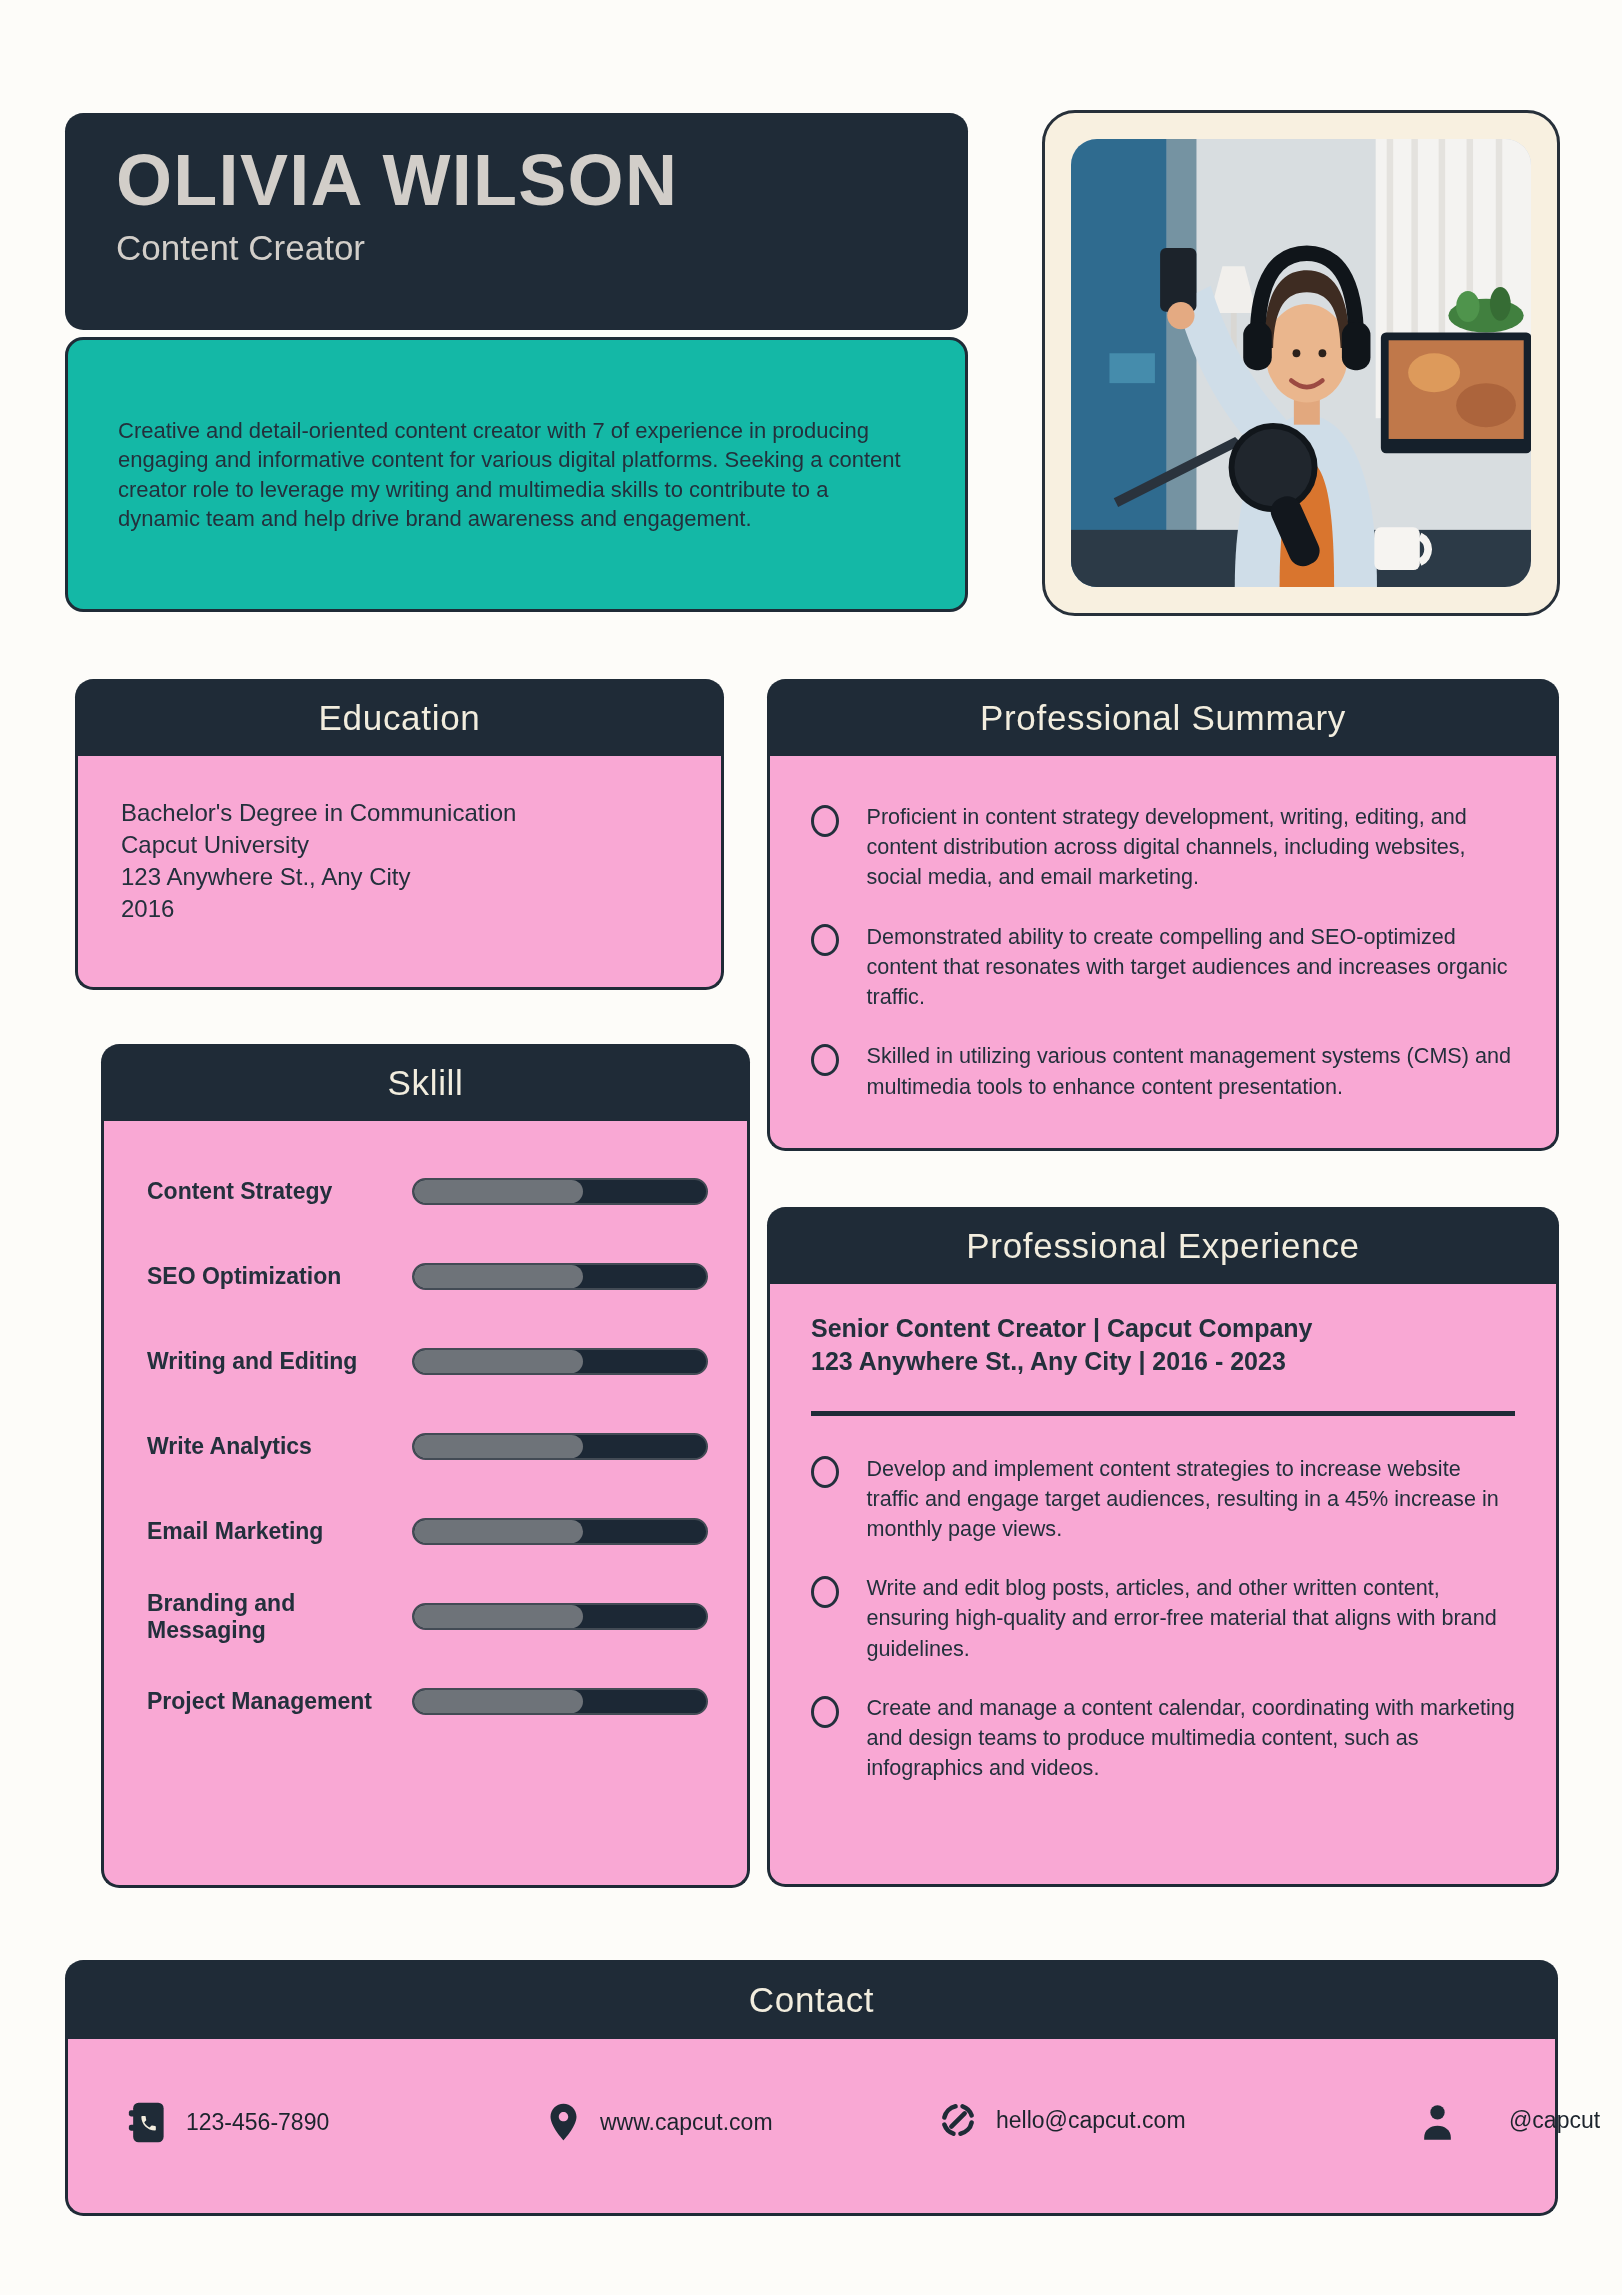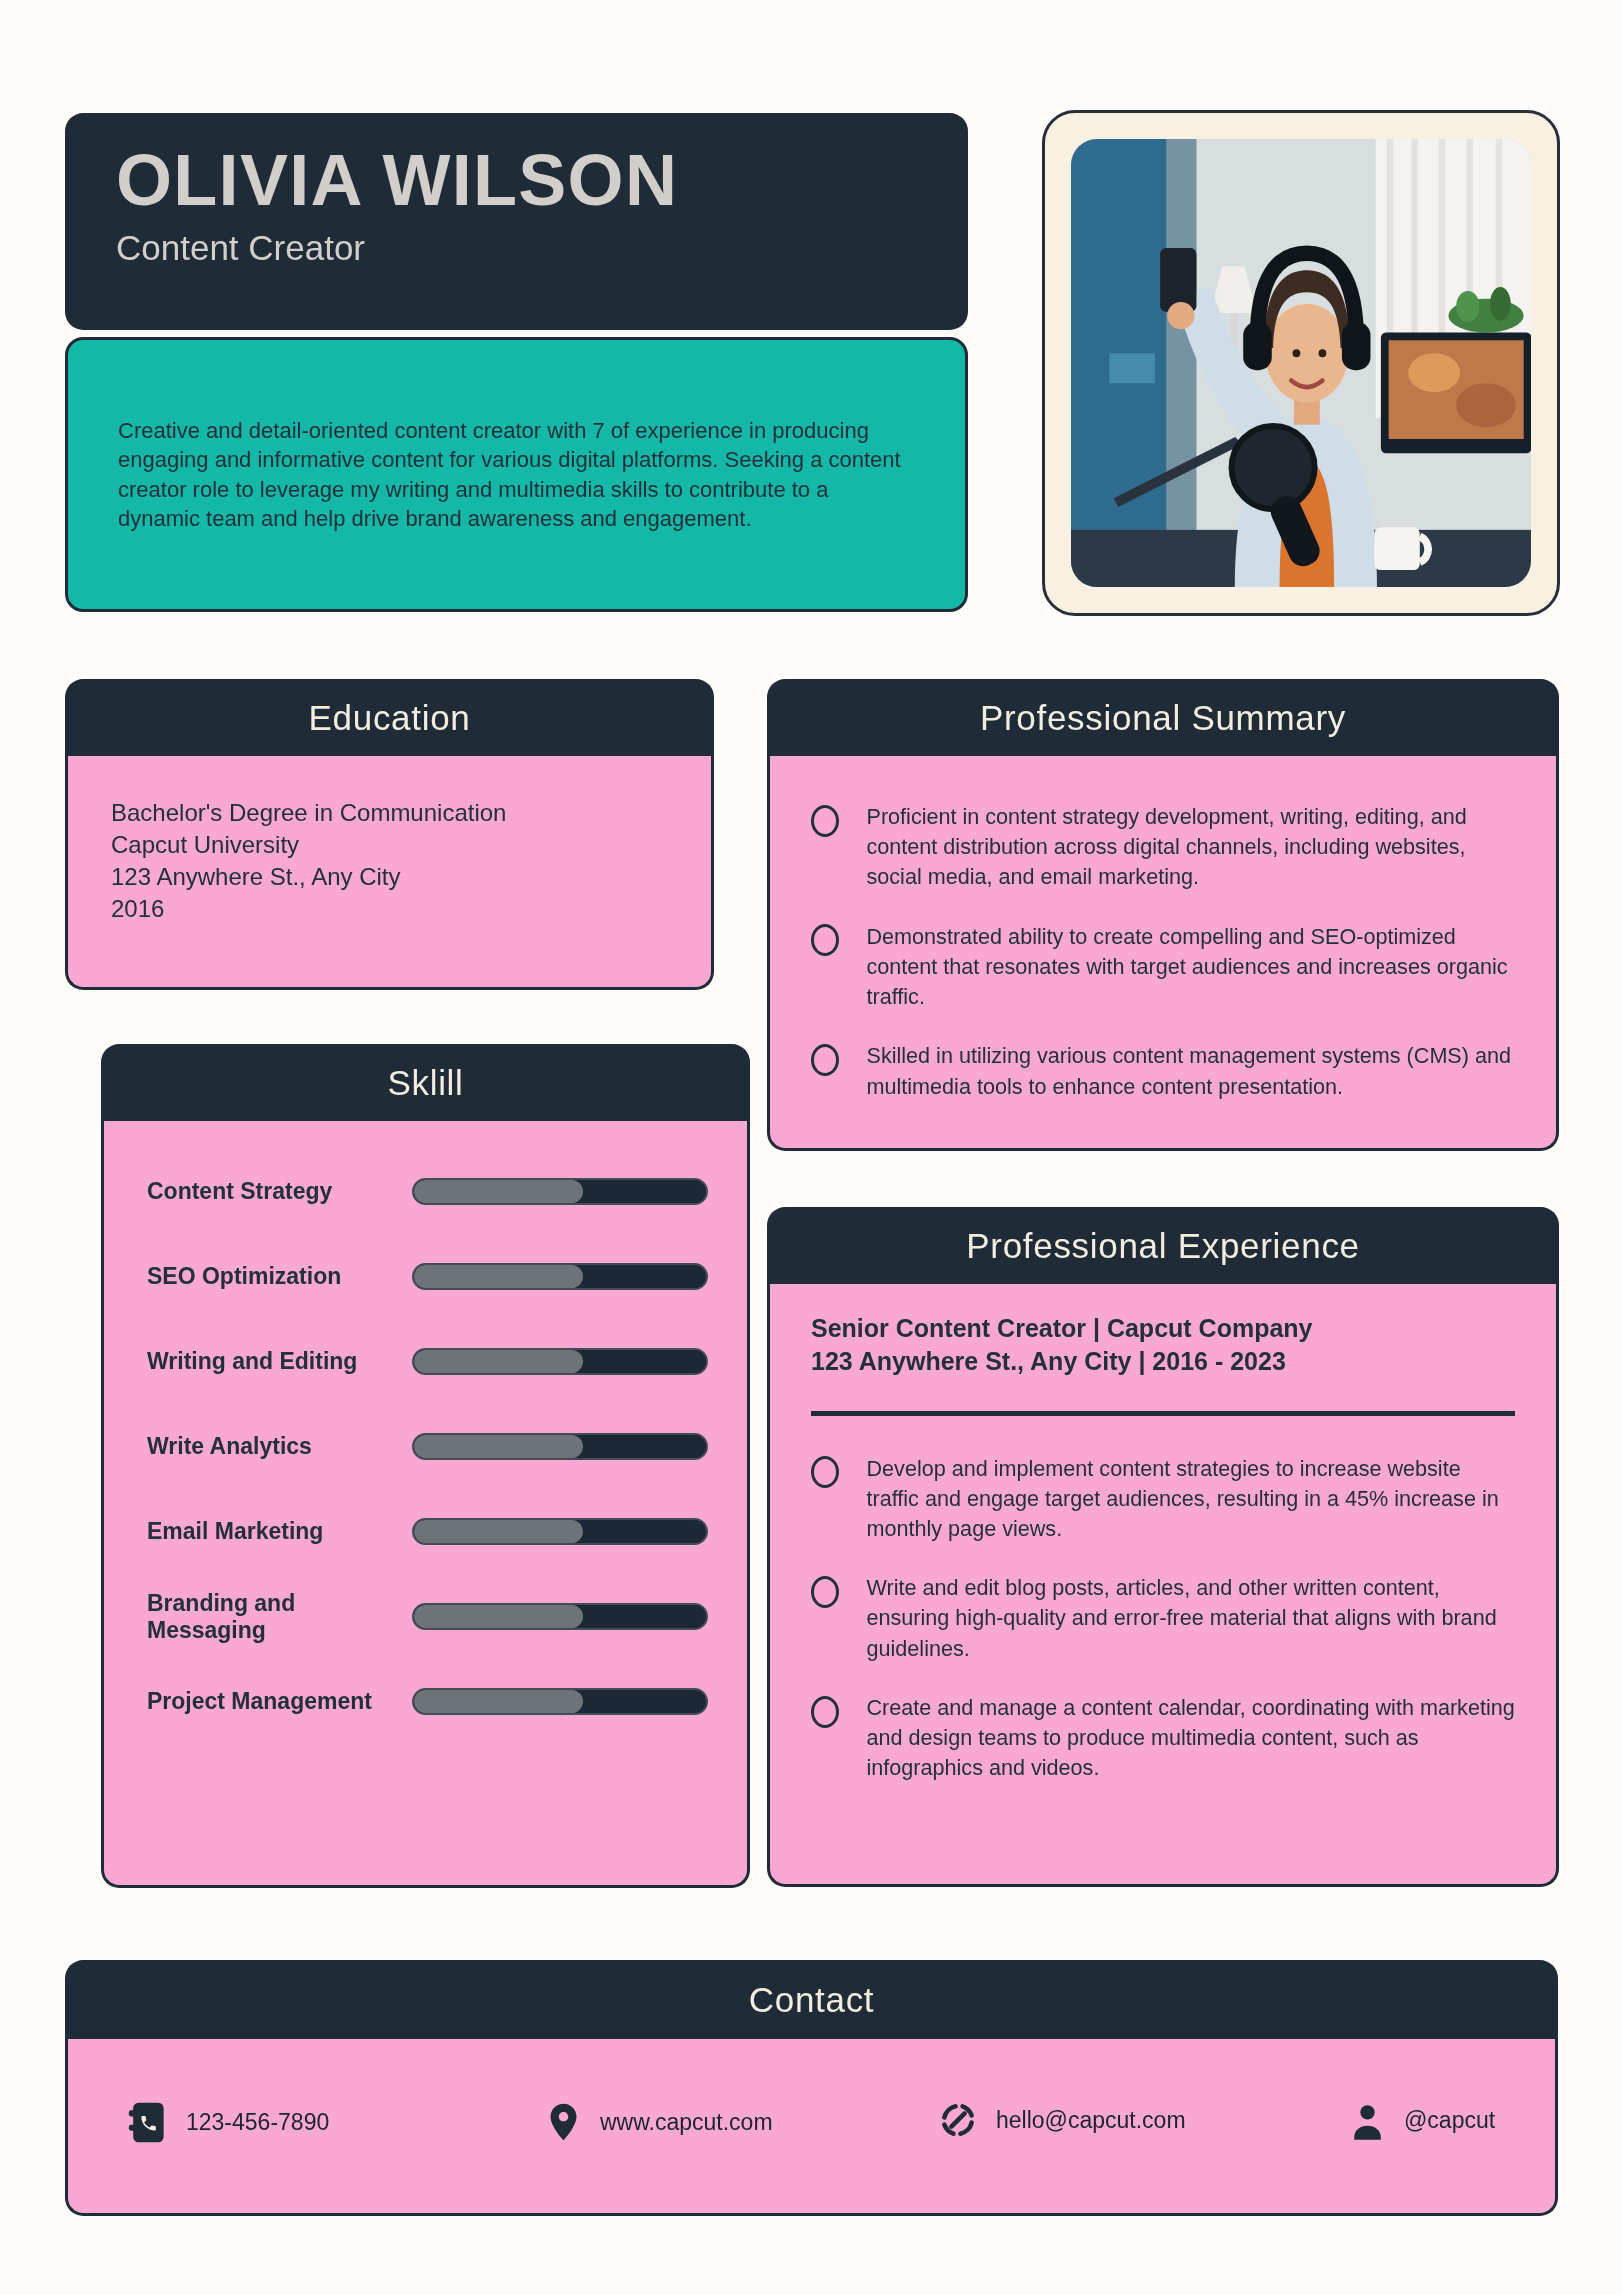--- a/index.html
+++ b/index.html
@@ -53,21 +53,21 @@
     display:flex;align-items:center;justify-content:center;
     height:77px;box-sizing:border-box;
   }
   .card-head h2{margin:0;font-size:35px;font-weight:500;color:#f2edde;letter-spacing:0.7px;}
   .card-body{
     background:#f9a8d4;border:3.3px solid #1f2b37;border-top:none;
     border-radius:0 0 18.3px 18.3px;box-sizing:border-box;
   }
 
   
-  .edu-card{left:65px;top:679px;width:649px;}
+  .edu-card{left:75px;top:679px;width:649px;}
   .edu-card .card-body{height:234px;padding:41px 43px 0 43px;}
   .edu-line{font-size:24px;line-height:1.33;color:#23303c;}
 
   
   .skill-card{left:65px;top:1044px;width:649px;margin-left:36px;}
   .skill-card .card-body{height:767px;padding:56px 39px 0 43px;}
   .skill-row{display:flex;align-items:center;height:29px;margin-bottom:56px;}
   .skill-label{flex:1;font-size:23px;font-weight:600;color:#23303c;}
   .skill-track{
     width:296px;height:27.5px;background:#1c2835;border:2.6px solid #434b55;
@@ -97,21 +97,21 @@
   .exp-role{font-size:25px;font-weight:700;line-height:1.3;color:#23303c;}
   .divider{height:4.6px;background:#1f2b37;margin:34px 3.9px 38px 0;}
 
   
   .contact-card{left:65px;top:1960px;width:1493px;}
   .contact-card .card-head{height:79px;}
   .contact-card .card-body{height:177px;position:relative;}
   .contact-item{position:absolute;top:60px;display:flex;align-items:center;}
   .contact-item .cicon{flex:0 0 auto;margin-right:17px;display:flex;align-items:center;}
   .contact-item span.ctext{font-size:23px;color:#1c242d;}
-  .ci-1{left:58px;} .ci-2{left:476px;} .ci-3{left:869px;} .ci-4{left:1280px;}
+  .ci-1{left:58px;} .ci-2{left:476px;} .ci-3{left:869px;} .ci-4{left:1350px;gap:35px;}
 </style>
 </head>
 <body>
 
 <div class="page">
 
   <section class="name-card">
     <h1>OLIVIA WILSON</h1>
     <div class="subtitle">Content Creator</div>
   </section>

